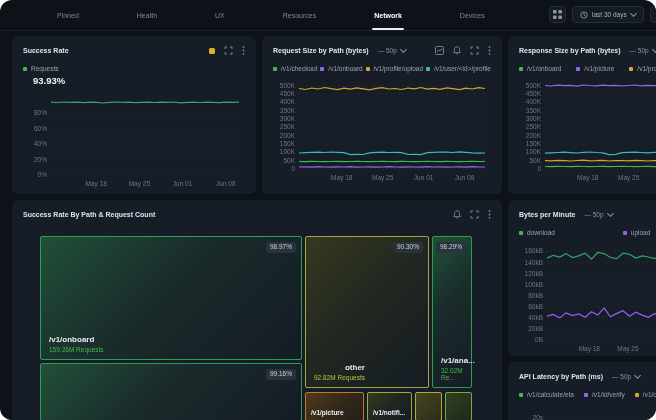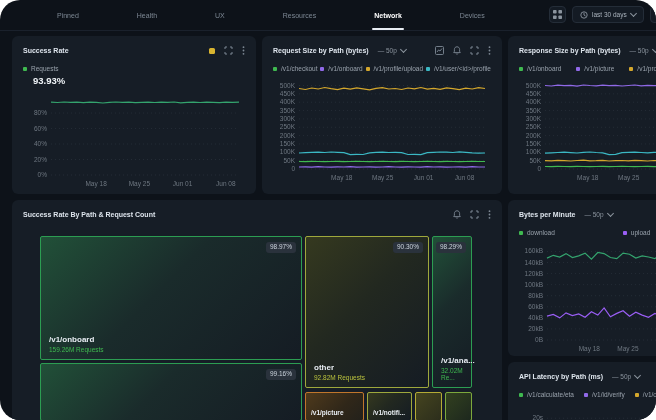--- a/index.html
+++ b/index.html
@@ -1,16 +1,16 @@
 <!DOCTYPE html>
 <html><head>
 <meta charset="utf-8">
 <style>
   html,body{margin:0;padding:0;background:#ffffff;}
-  .app{position:relative;width:656px;height:420px;background:#0d1219;border-radius:20px;
+  .app{position:relative;width:656px;height:420px;background:#0d1219;border-radius:12px;
        overflow:hidden;font-family:"Liberation Sans",sans-serif;}
   
   .nav{position:relative;height:30px;border-bottom:1px solid #1a212c;display:flex;align-items:center;}
   .tabs{display:flex;gap:58px;margin-left:57px;}
   .tab{font-size:7px;color:#7d8894;position:relative;padding:11px 0;cursor:pointer;white-space:nowrap;}
   .tab.active{color:#fff;font-weight:700;}
   .tab.active::after{content:"";position:absolute;left:-2px;right:-2px;bottom:0;height:2px;background:#e8edf3;border-radius:2px;}
   .nav-right{position:absolute;left:549px;top:6px;display:flex;gap:6px;align-items:center;}
   .icon-btn{width:17px;height:17px;background:#141b24;border:1px solid #242d38;border-radius:4px;
             display:flex;align-items:center;justify-content:center;box-sizing:border-box;}
@@ -46,21 +46,21 @@
   #c-success{height:96px;margin-top:6px;}
   #c-request,#c-response{height:103px;margin-top:7px;}
   #c-bytes{height:110px;margin-top:7px;}
   #c-api{height:100px;margin-top:7px;}
   .grid{stroke:#242c36;stroke-dasharray:1 3;stroke-width:1;}
   .tick{font-size:6.5px;fill:#6e7781;font-family:"Liberation Sans",sans-serif;}
   
   .treemap{position:relative;margin:16px 0 0 17px;width:432px;height:200px;}
   .tm-cell{position:absolute;border:1px solid;border-radius:2px;box-sizing:border-box;cursor:pointer;}
   .tm-green {border-color:#2c9d52;background:linear-gradient(135deg,#215038 0%,#1a2b2b 45%,#151c24 100%);}
-  .tm-olive {border-color:#9ea83c;background:linear-gradient(135deg,#35391f 0%,#222820 45%,#151c24 100%);}
+  .tm-olive {border-color:#9ea83c;background:linear-gradient(135deg,#35391f 0%,#222820 45%,#151c24 100%);text-align:right;}
   .tm-orange{border-color:#c0762b;background:linear-gradient(135deg,#4f3a1c 0%,#302719 60%,#23211b 100%);}
   .tm-olive2{border-color:#b3ab35;background:linear-gradient(135deg,#45441f 0%,#2c2e1c 100%);}
   .tm-green2{border-color:#7ca83c;background:linear-gradient(135deg,#32401f 0%,#1d281e 100%);}
   .tm-badge{position:absolute;top:5px;right:5px;background:#2a323c;color:#cbd3dc;font-size:6.5px;
             padding:2px 4px;border-radius:3px;line-height:1;}
   .tm-label{position:absolute;left:8px;bottom:6px;}
   .tm-name{font-size:8px;font-weight:700;color:#e8edf3;}
   .tm-sub{font-size:6.5px;margin-top:2px;}
   .tm-green .tm-sub,.tm-green2 .tm-sub{color:#3fb950;}
   .tm-olive .tm-sub,.tm-olive2 .tm-sub{color:#b9c13d;}

